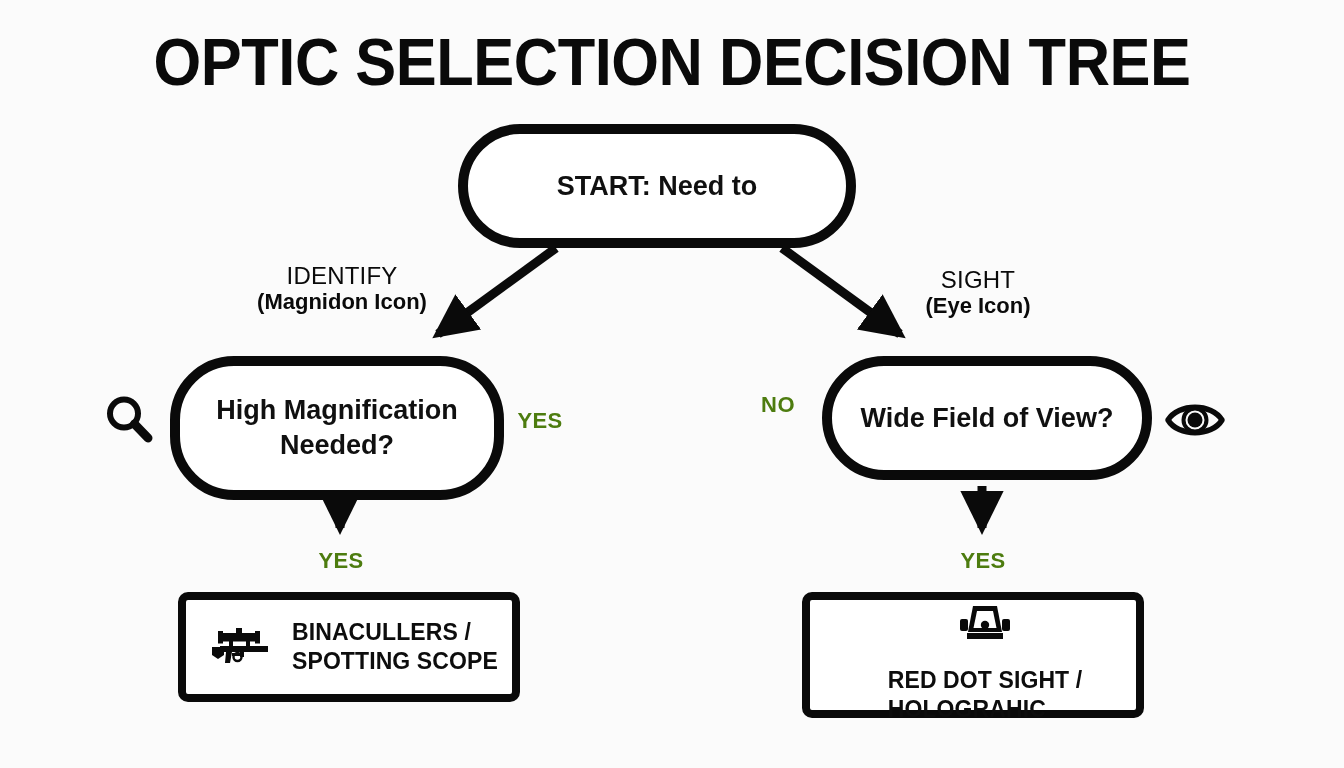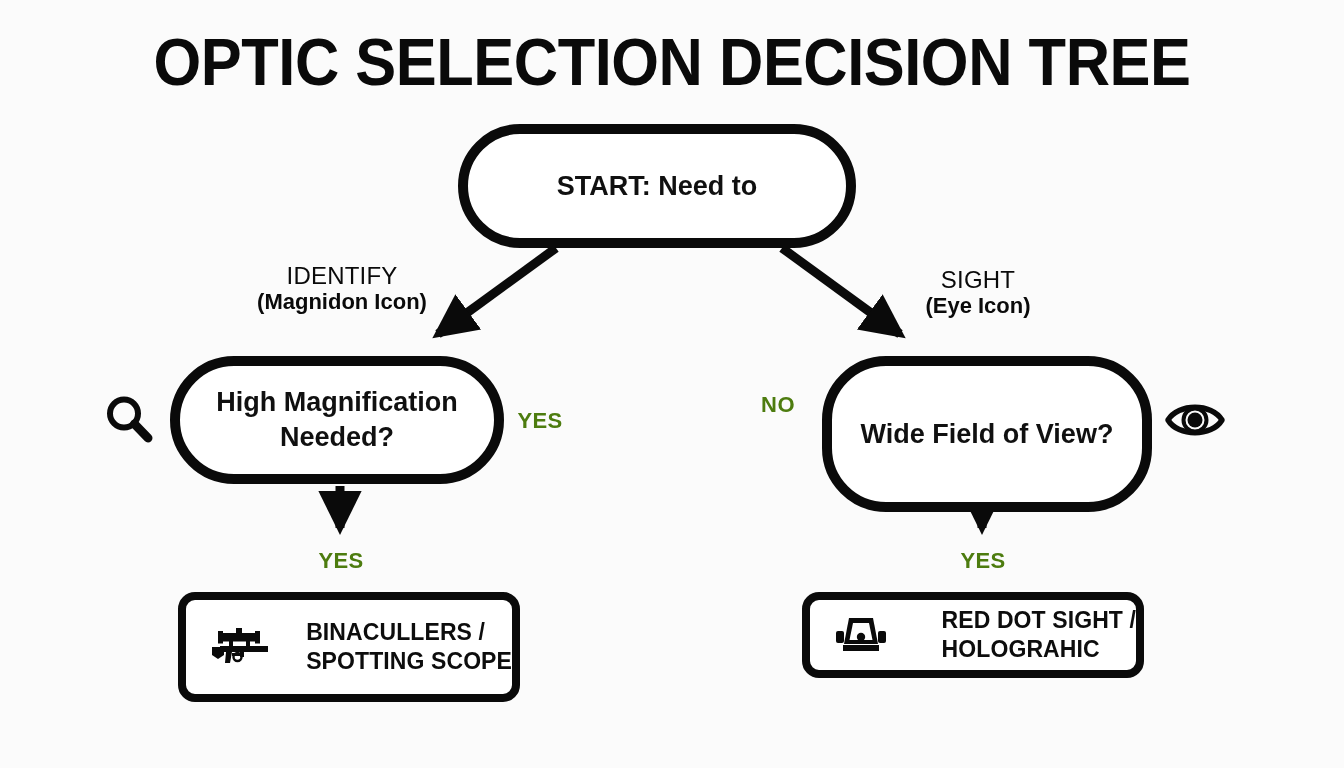--- a/index.html
+++ b/index.html
@@ -72,66 +72,67 @@
     height: 124px;
     border-radius: 62px;
     font-size: 27px;
     line-height: 36px;
   }
 
   #node-magnification {
     left: 170px;
     top: 356px;
     width: 334px;
-    height: 128px;
+    height: 144px;
     border-radius: 64px;
     font-size: 27px;
     line-height: 35px;
   }
 
   #node-fieldofview {
     left: 822px;
     top: 356px;
     width: 330px;
-    height: 156px;
+    height: 124px;
     border-radius: 64px;
     font-size: 27px;
     line-height: 35px;
   }
 
   .node-pill .node-text {
     padding: 0 18px;
   }
 
   
   .outcome-box {
     position: absolute;
     box-sizing: border-box;
     background: #ffffff;
     border: 8px solid #0a0a0a;
-    border-radius: 17px;
+    border-radius: 10px;
     display: flex;
     align-items: center;
-    justify-content: space-between;
+    justify-content: flex-start;
     padding-left: 24px;
     gap: 20px;
   }
 
   #outcome-left {
     left: 178px;
     top: 592px;
     width: 342px;
     height: 110px;
   }
 
   #outcome-right {
     left: 802px;
     top: 592px;
     width: 342px;
-    height: 86px;
+    height: 126px;
+    flex-direction: column;
   }
 
   .outcome-label {
     font-weight: bold;
     font-size: 23px;
     line-height: 29px;
     letter-spacing: 0.1px;
     color: #0d0d0d;
     text-align: left;
   }

